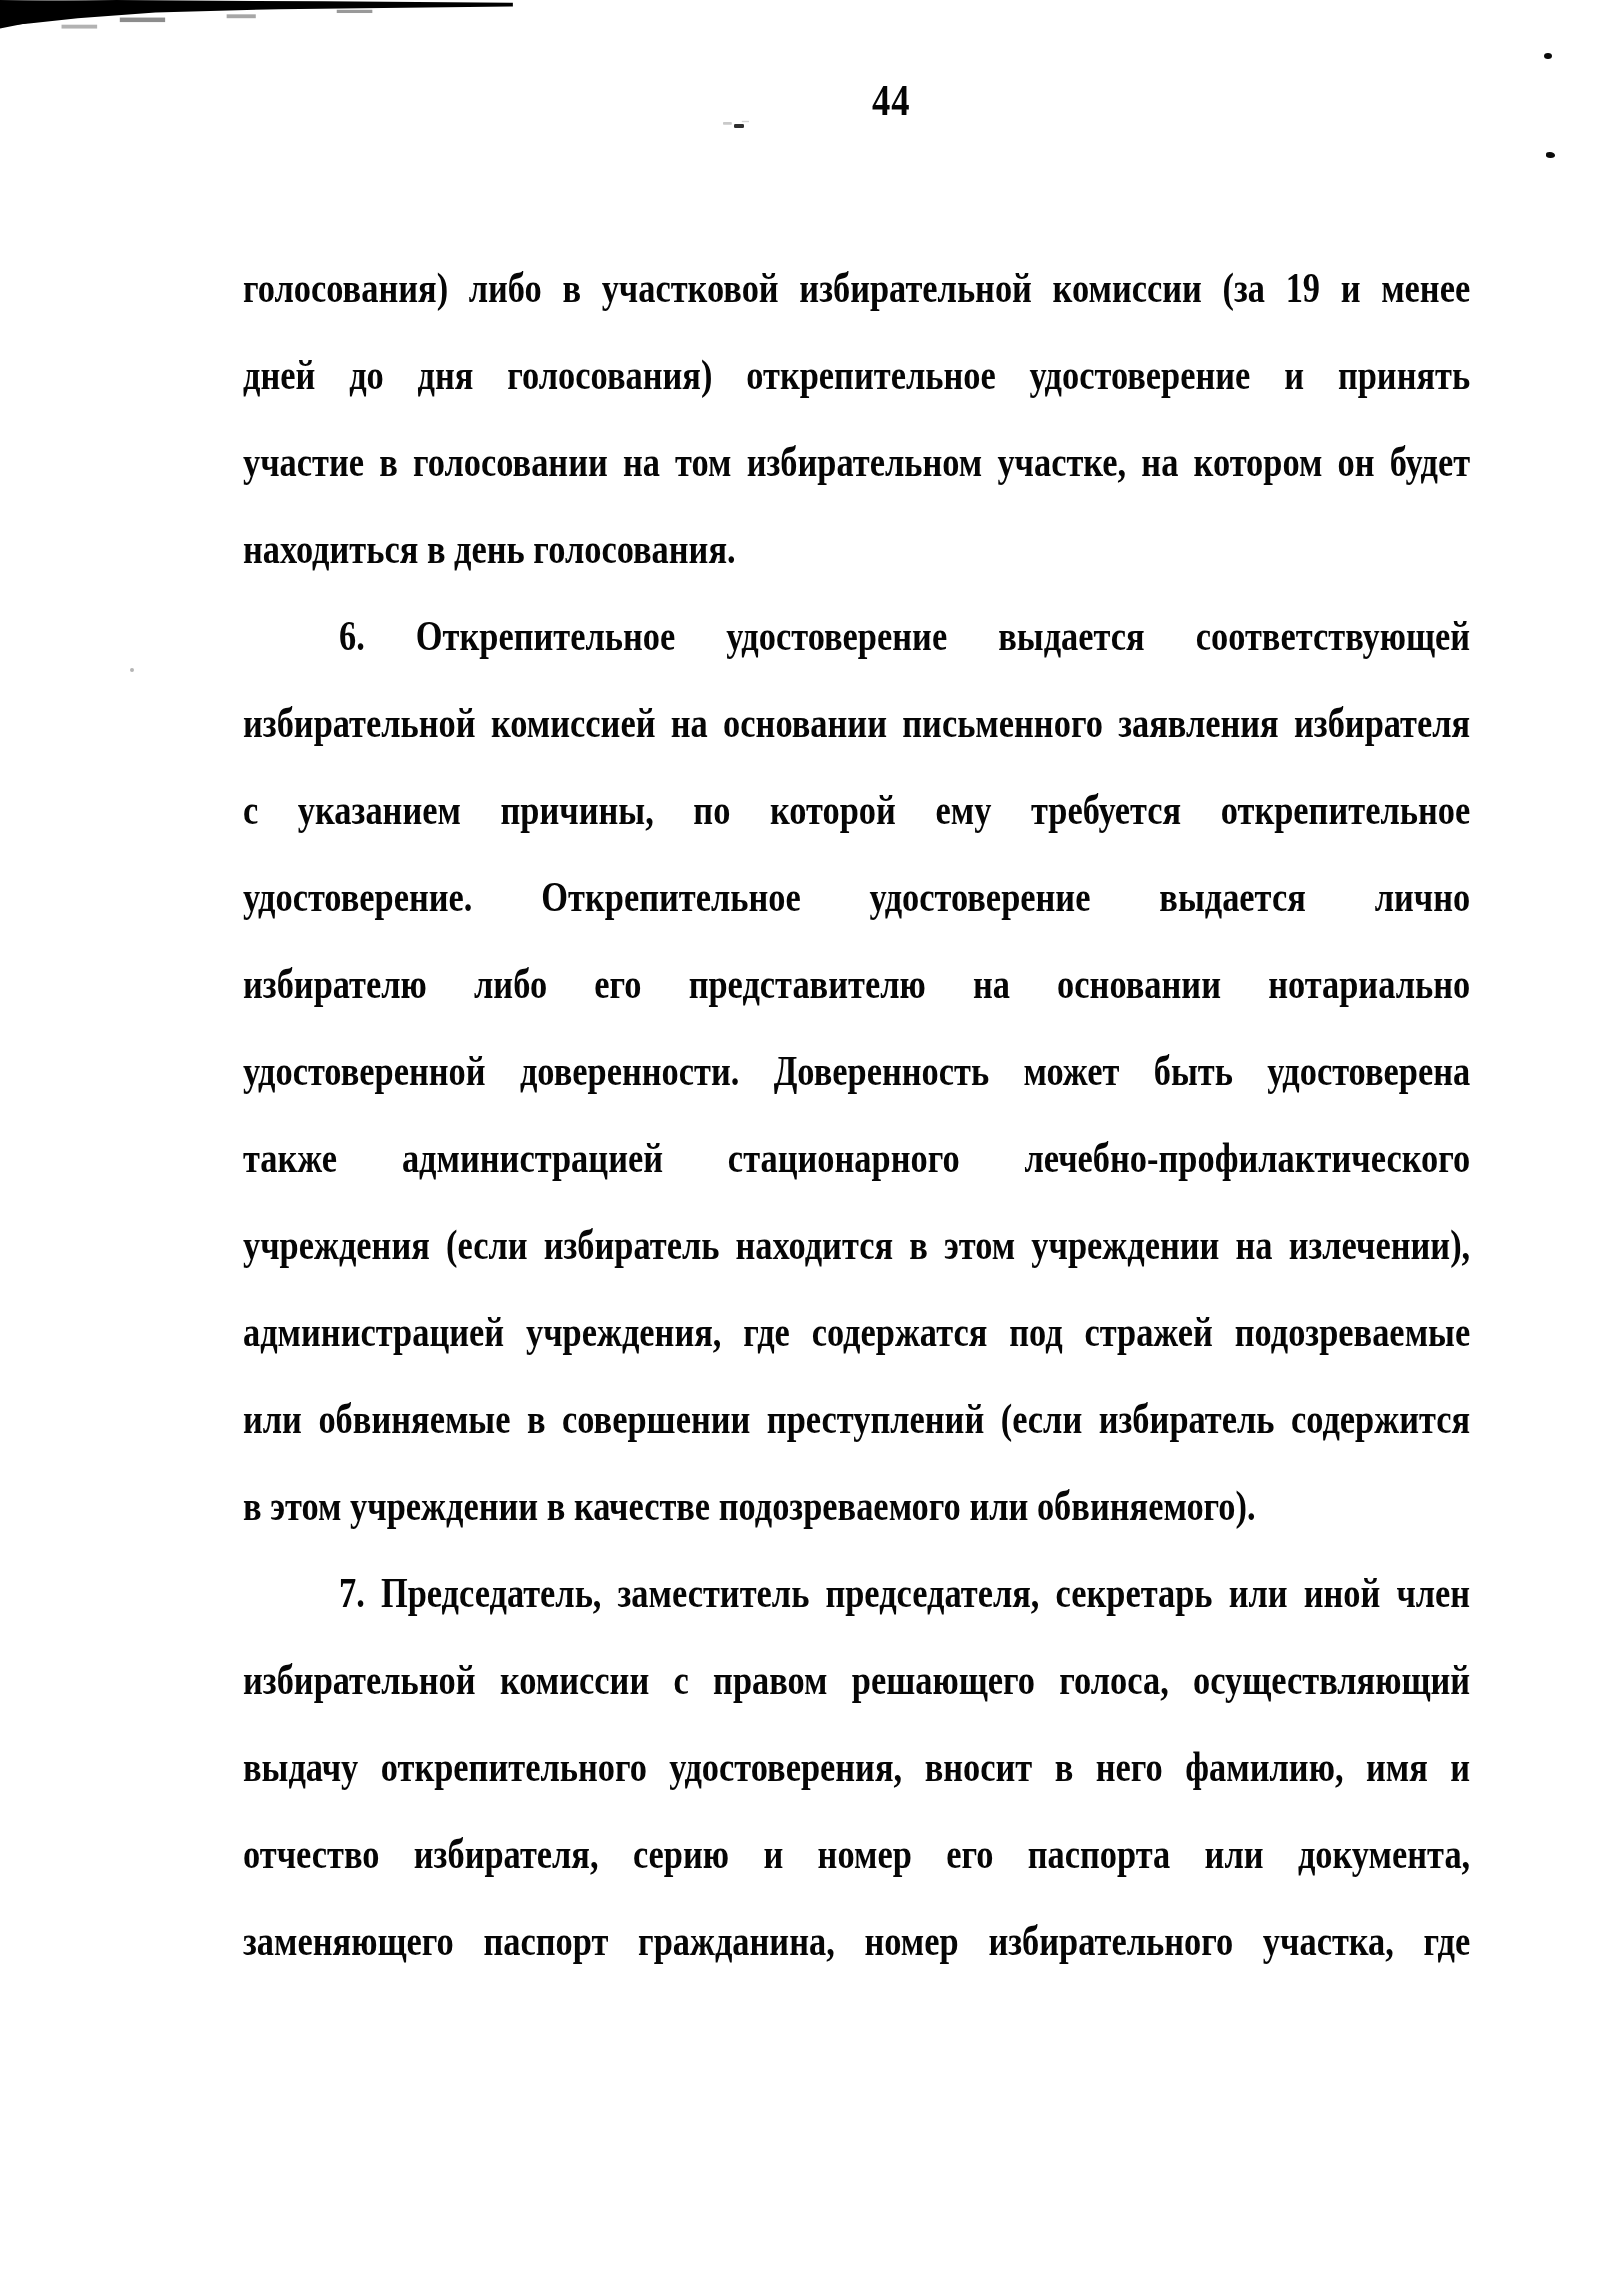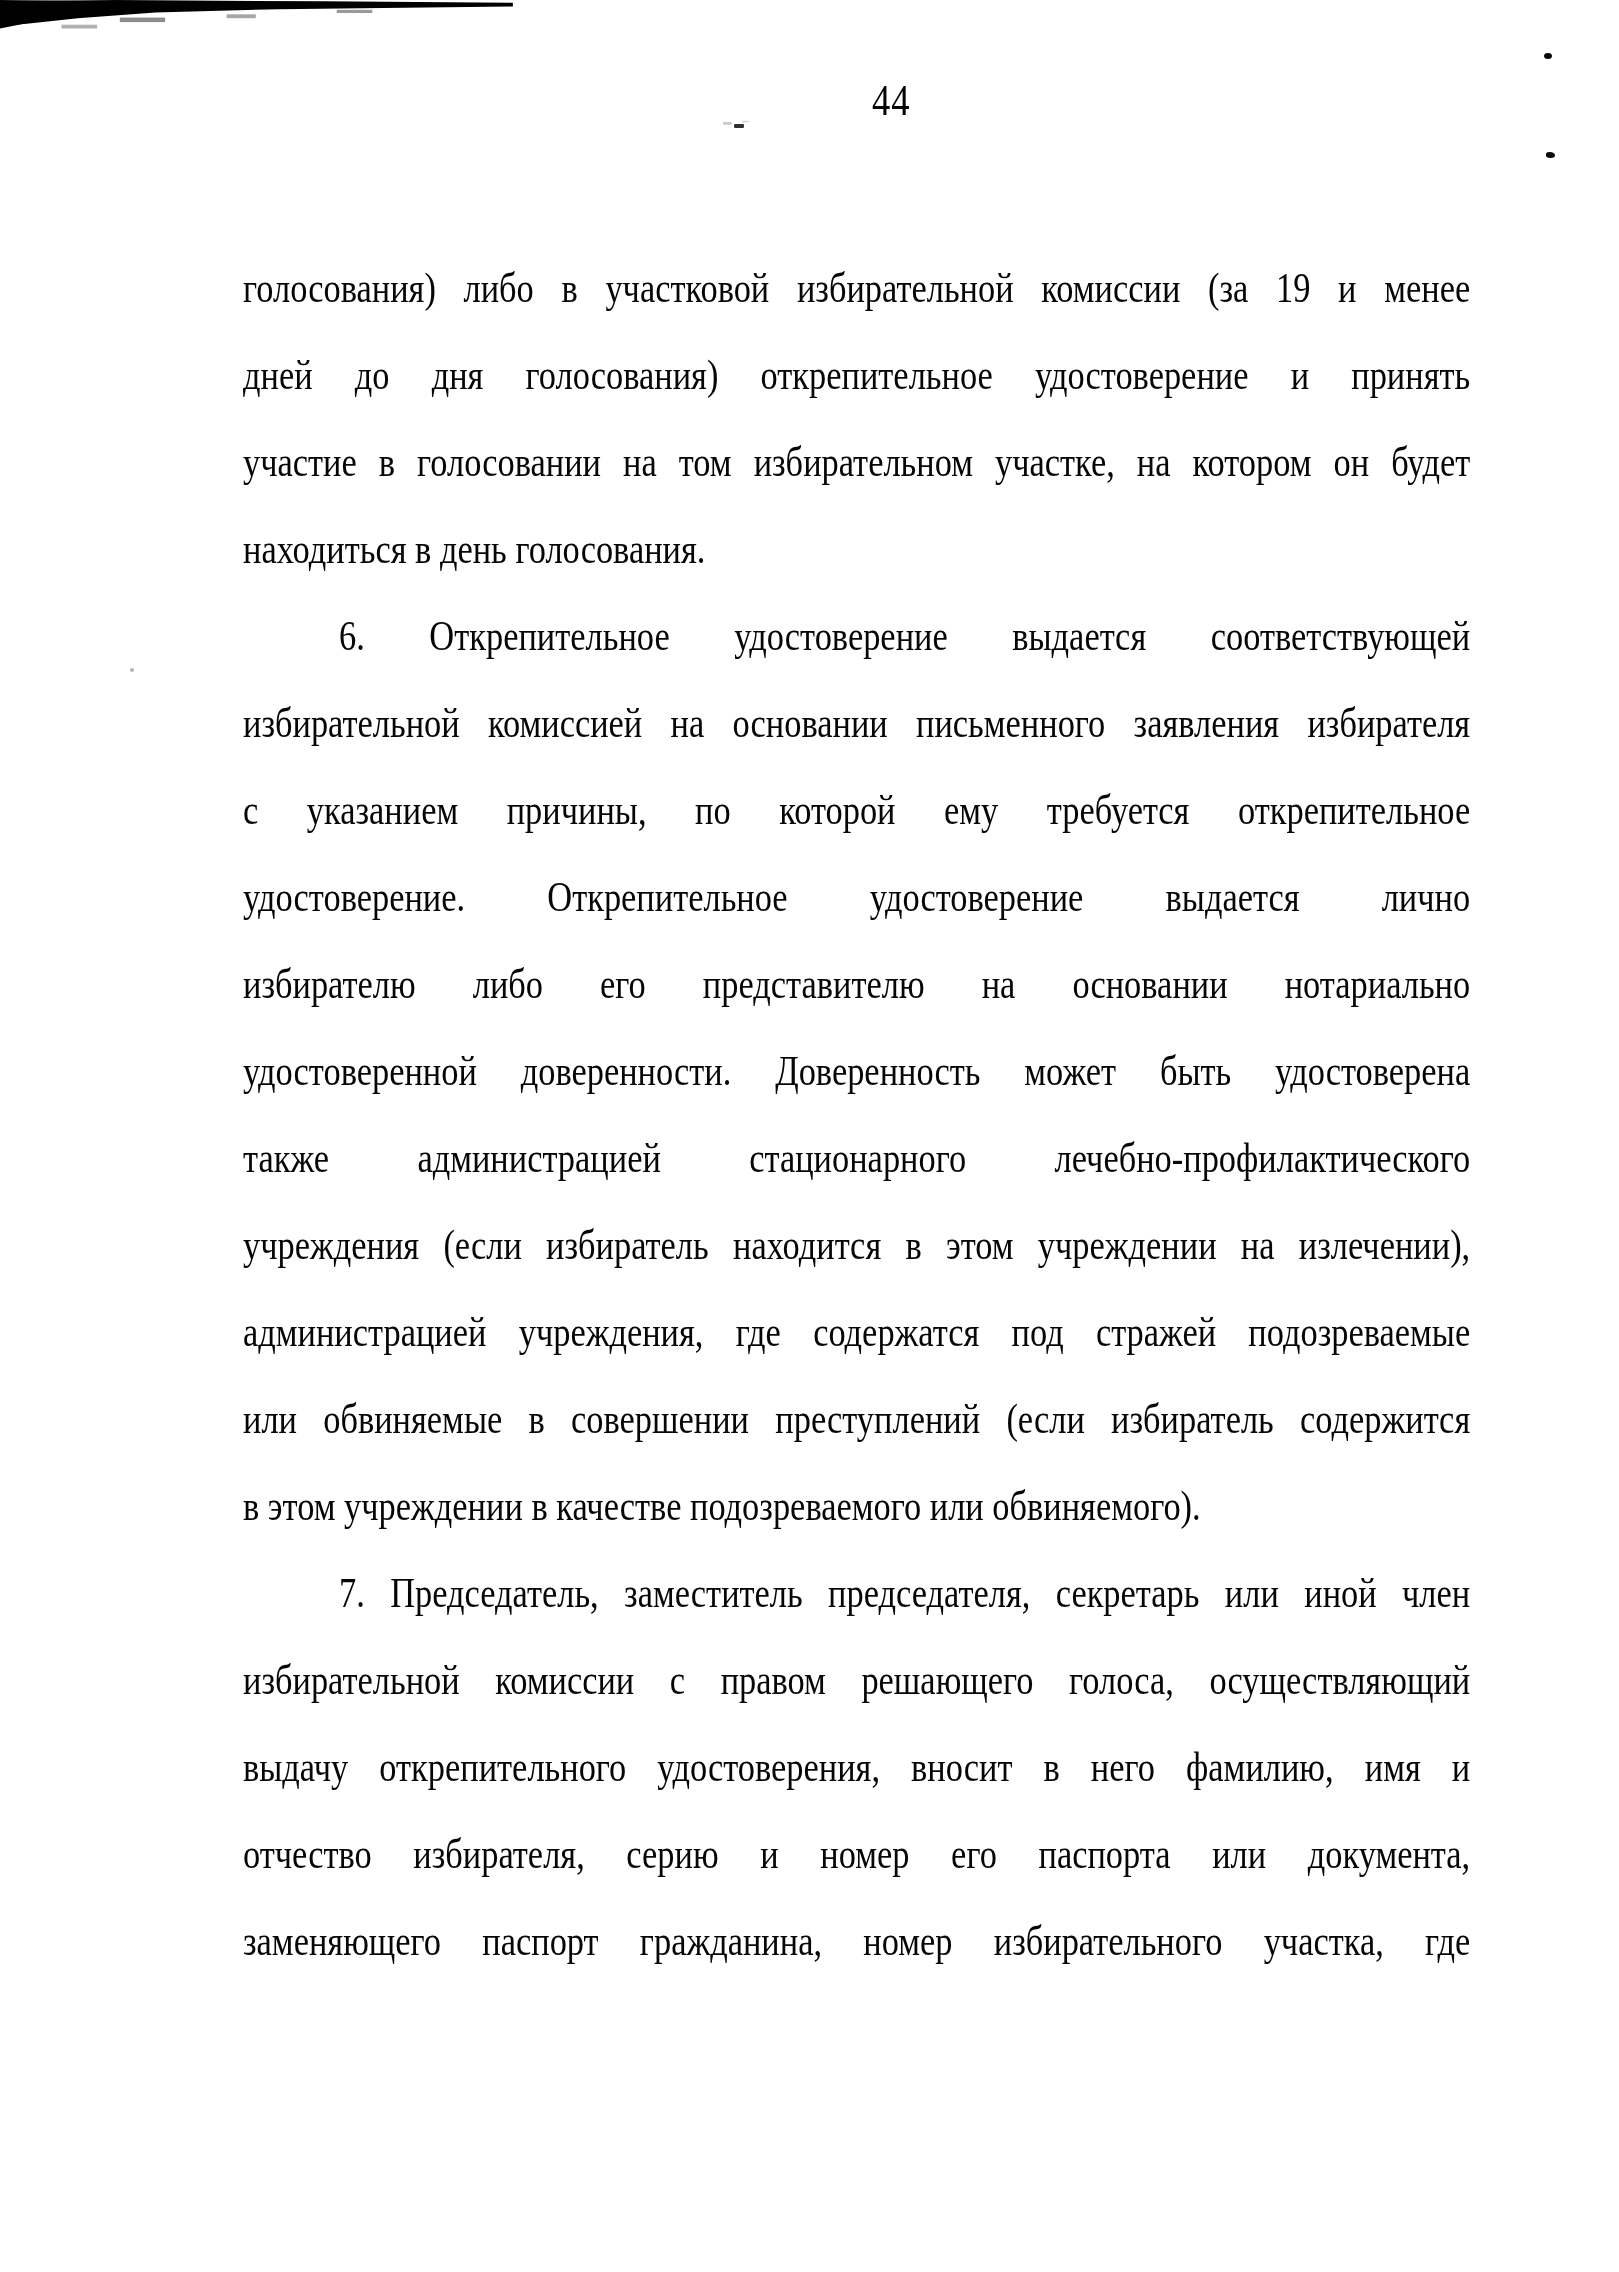--- a/index.html
+++ b/index.html
@@ -8,20 +8,21 @@
     background: #ffffff;
   }
   .page {
     position: relative;
     width: 1620px;
     height: 2273px;
     background: #ffffff;
     overflow: hidden;
     font-family: "Liberation Serif", serif;
     color: #000000;
+    font-weight: bold;
   }
   
   .streak {
     position: absolute;
     left: 0;
     top: 0;
     width: 531px;
     height: 39px;
   }
   

